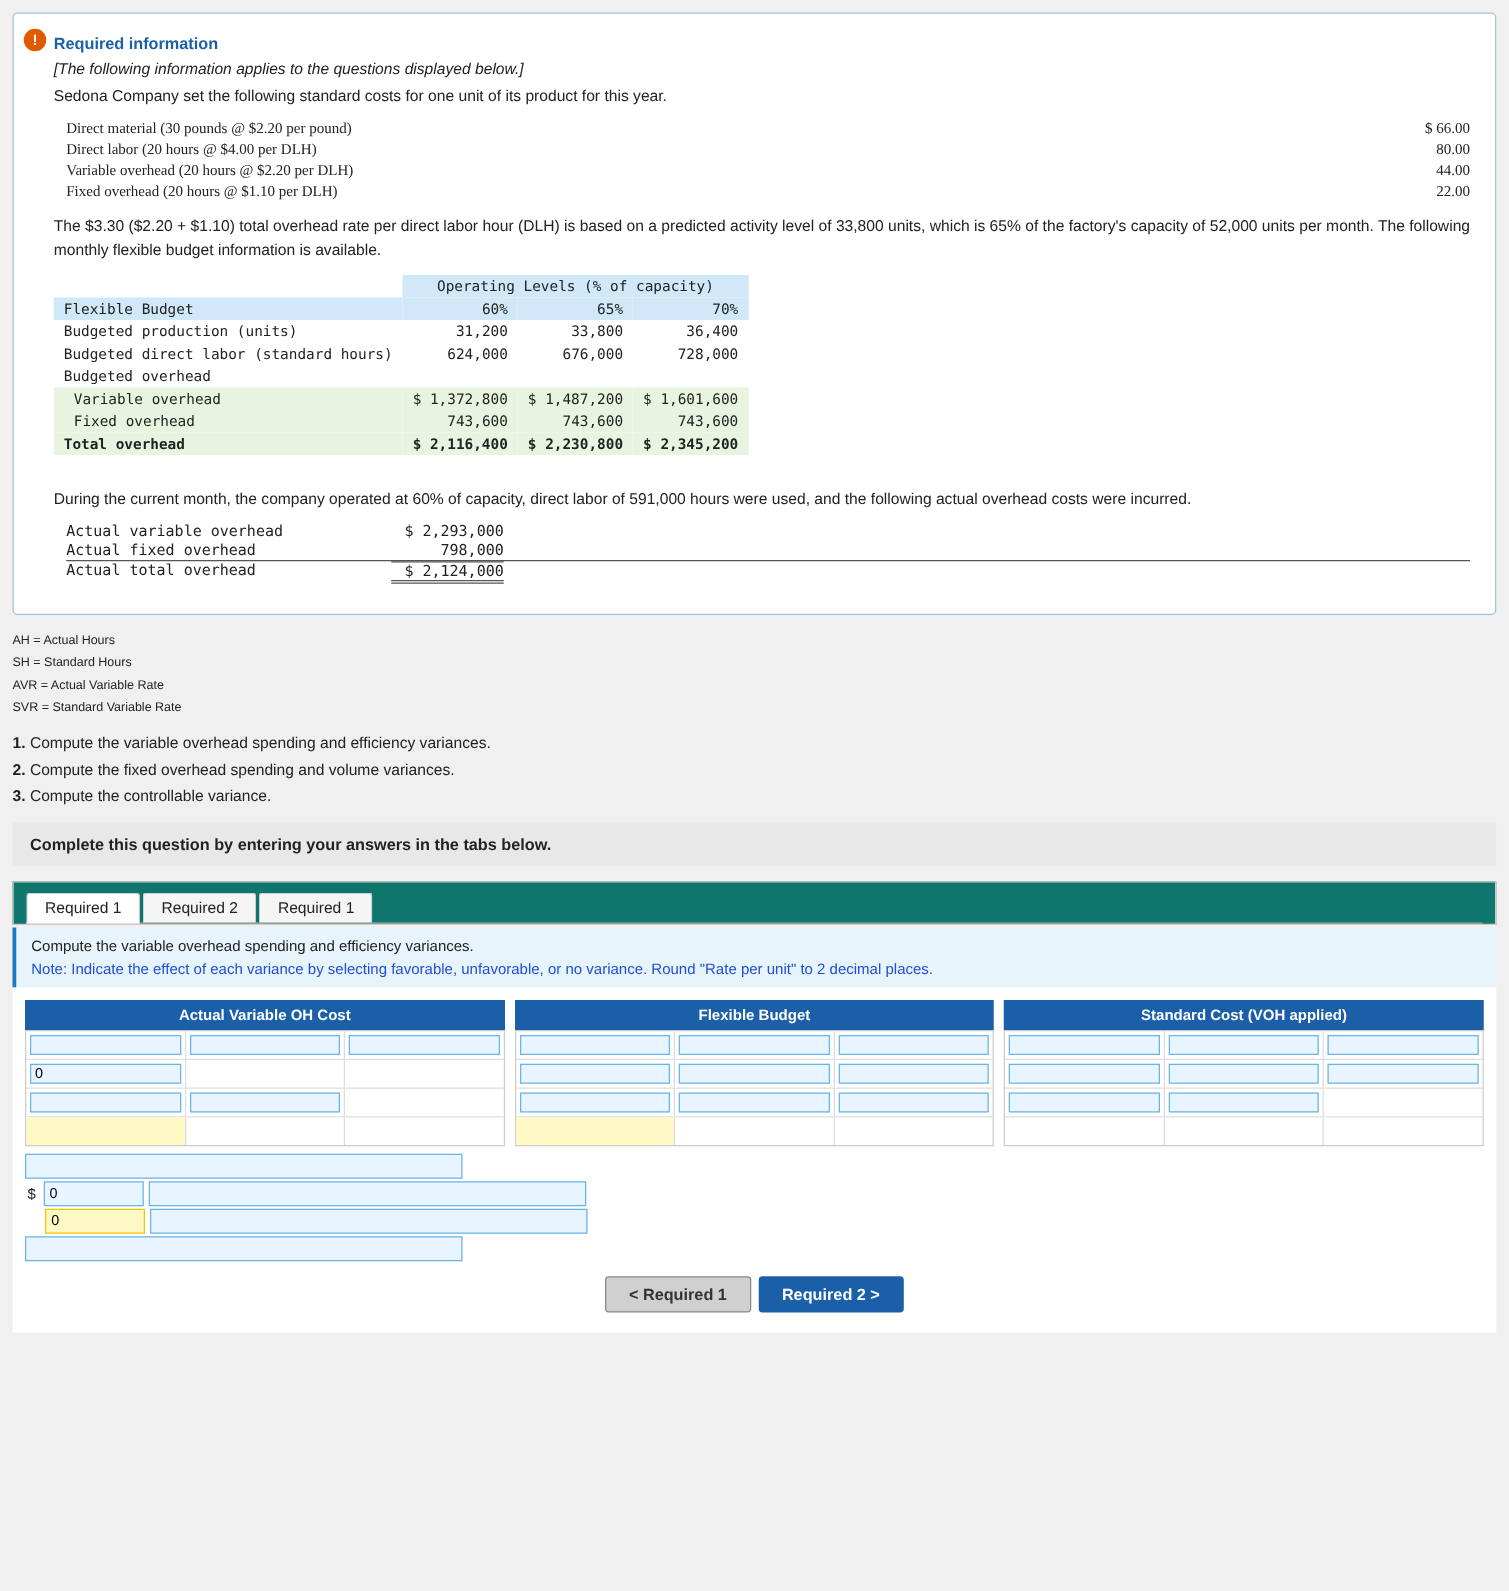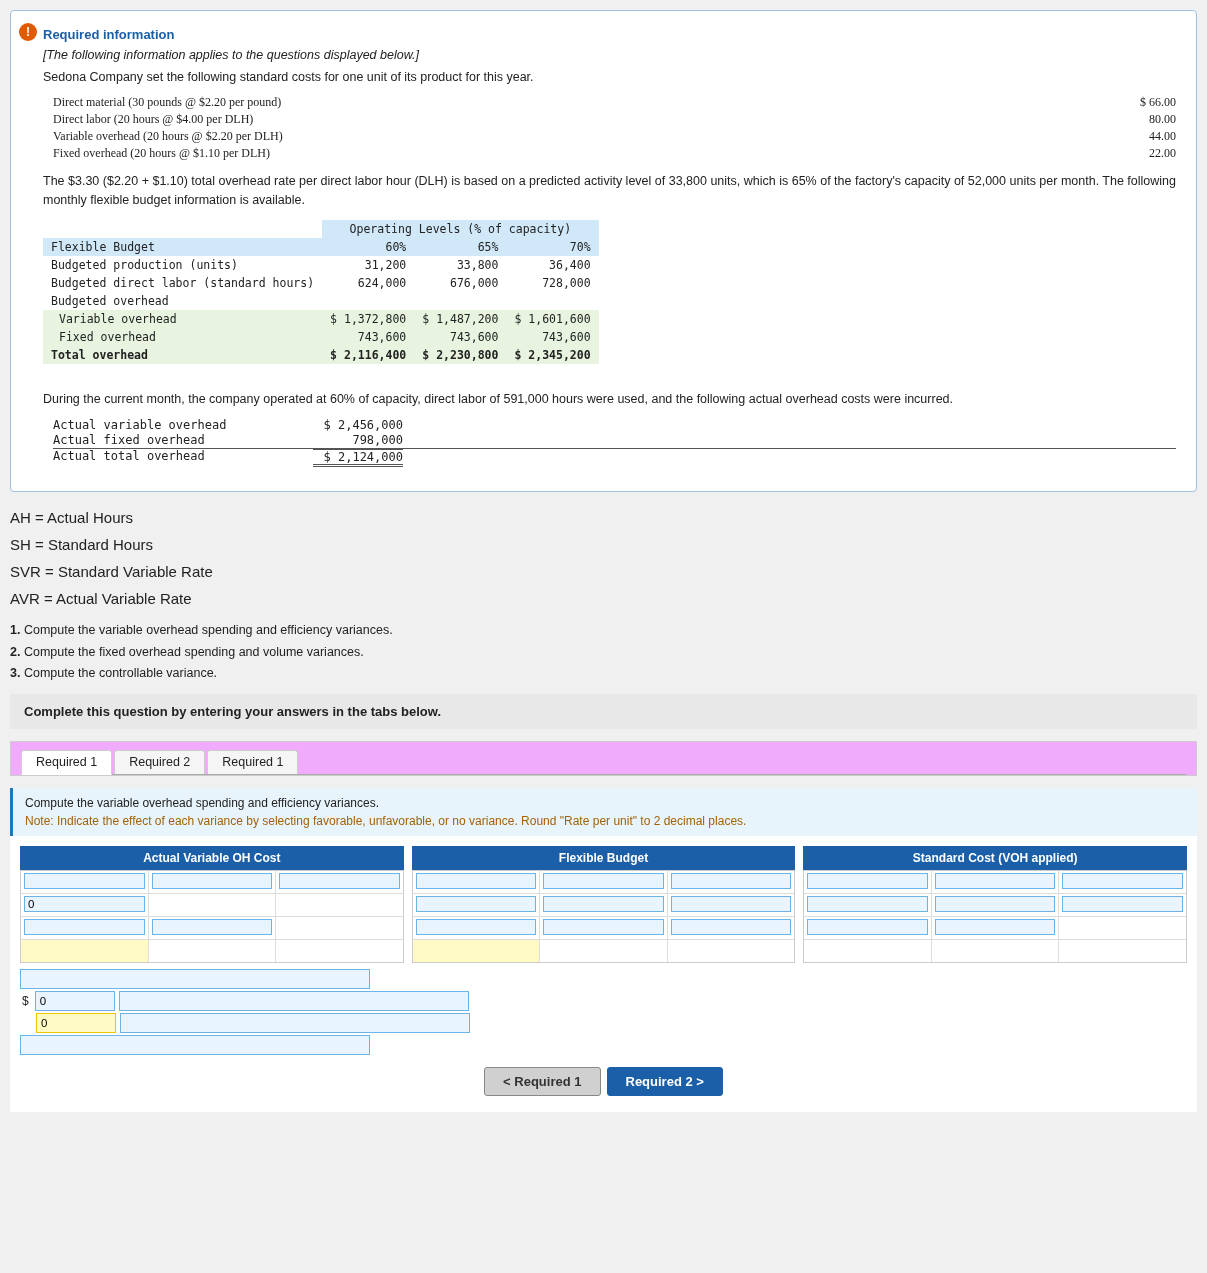--- a/index.html
+++ b/index.html
@@ -102,41 +102,41 @@
       margin-bottom: 6px;
     }
     .actual-table .a-row { display: flex; gap: 40px; margin-bottom: 1px; }
     .actual-table .a-label { min-width: 220px; }
     .actual-table .a-value { text-align: right; min-width: 90px; }
     .actual-table .a-total { border-top: 1.5px solid #555; }
 
     
     .legend {
       margin: 10px 0 8px 0;
-      font-size: 15px;
+      font-size: 10px;
       line-height: 1.8;
     }
     
     .instructions { margin-bottom: 10px; font-size: 12.5px; line-height: 1.7; }
 
     
     .complete-bar {
       background: #e8e8e8;
       padding: 10px 14px;
       font-weight: bold;
       font-size: 13px;
       margin-bottom: 12px;
     }
 
     
     .tabs-container {
-      background: #f0abfc;
+      background: #0f766e;
       border: 1px solid #ccc;
       padding: 8px 10px 0 10px;
-      margin-bottom: 12px;
+      margin-bottom: 2px;
     }
     .tabs {
       display: flex;
       gap: 0;
       border-bottom: 1px solid #aaa;
     }
     .tab {
       padding: 4px 14px 5px 14px;
       font-size: 12.5px;
       cursor: pointer;
@@ -153,21 +153,21 @@
     }
 
     
     .blue-bar {
       background: #e8f4fb;
       border-left: 3px solid #1a7abf;
       padding: 6px 12px;
       font-size: 12px;
       line-height: 1.5;
     }
-    .blue-bar .note { color: #a16207; }
+    .blue-bar .note { color: #1d4ed8; }
 
     
     .variance-section {
       padding: 10px;
       background: #fff;
     }
     .variance-grid {
       display: flex;
       gap: 8px;
       margin-bottom: 6px;
@@ -342,38 +342,38 @@
           <td>$ 2,345,200</td>
         </tr>
       </tbody>
     </table>
 
     <div class="para">During the current month, the company operated at 60% of capacity, direct labor of 591,000 hours were used, and the following actual overhead costs were incurred.</div>
 
     <div class="actual-table">
       <div class="a-row">
         <span class="a-label">Actual variable overhead</span>
-        <span class="a-value">$ 2,456,000</span>
+        <span class="a-value">$ 2,293,000</span>
       </div>
       <div class="a-row">
         <span class="a-label">Actual fixed overhead</span>
         <span class="a-value">798,000</span>
       </div>
       <div class="a-row a-total">
         <span class="a-label">Actual total overhead</span>
         <span class="a-value" style="border-top:1.5px solid #555; border-bottom:3px double #555;">$ 2,124,000</span>
       </div>
     </div>
   </div>
 
   <div class="legend">
     <div>AH = Actual Hours</div>
     <div>SH = Standard Hours</div>
+    <div>AVR = Actual Variable Rate</div>
     <div>SVR = Standard Variable Rate</div>
-    <div>AVR = Actual Variable Rate</div>
   </div>
 
   <div class="instructions">
     <div><strong>1.</strong> Compute the variable overhead spending and efficiency variances.</div>
     <div><strong>2.</strong> Compute the fixed overhead spending and volume variances.</div>
     <div><strong>3.</strong> Compute the controllable variance.</div>
   </div>
 
   <div class="complete-bar">
     <span>Complete this question by entering your answers in the tabs below.</span>

